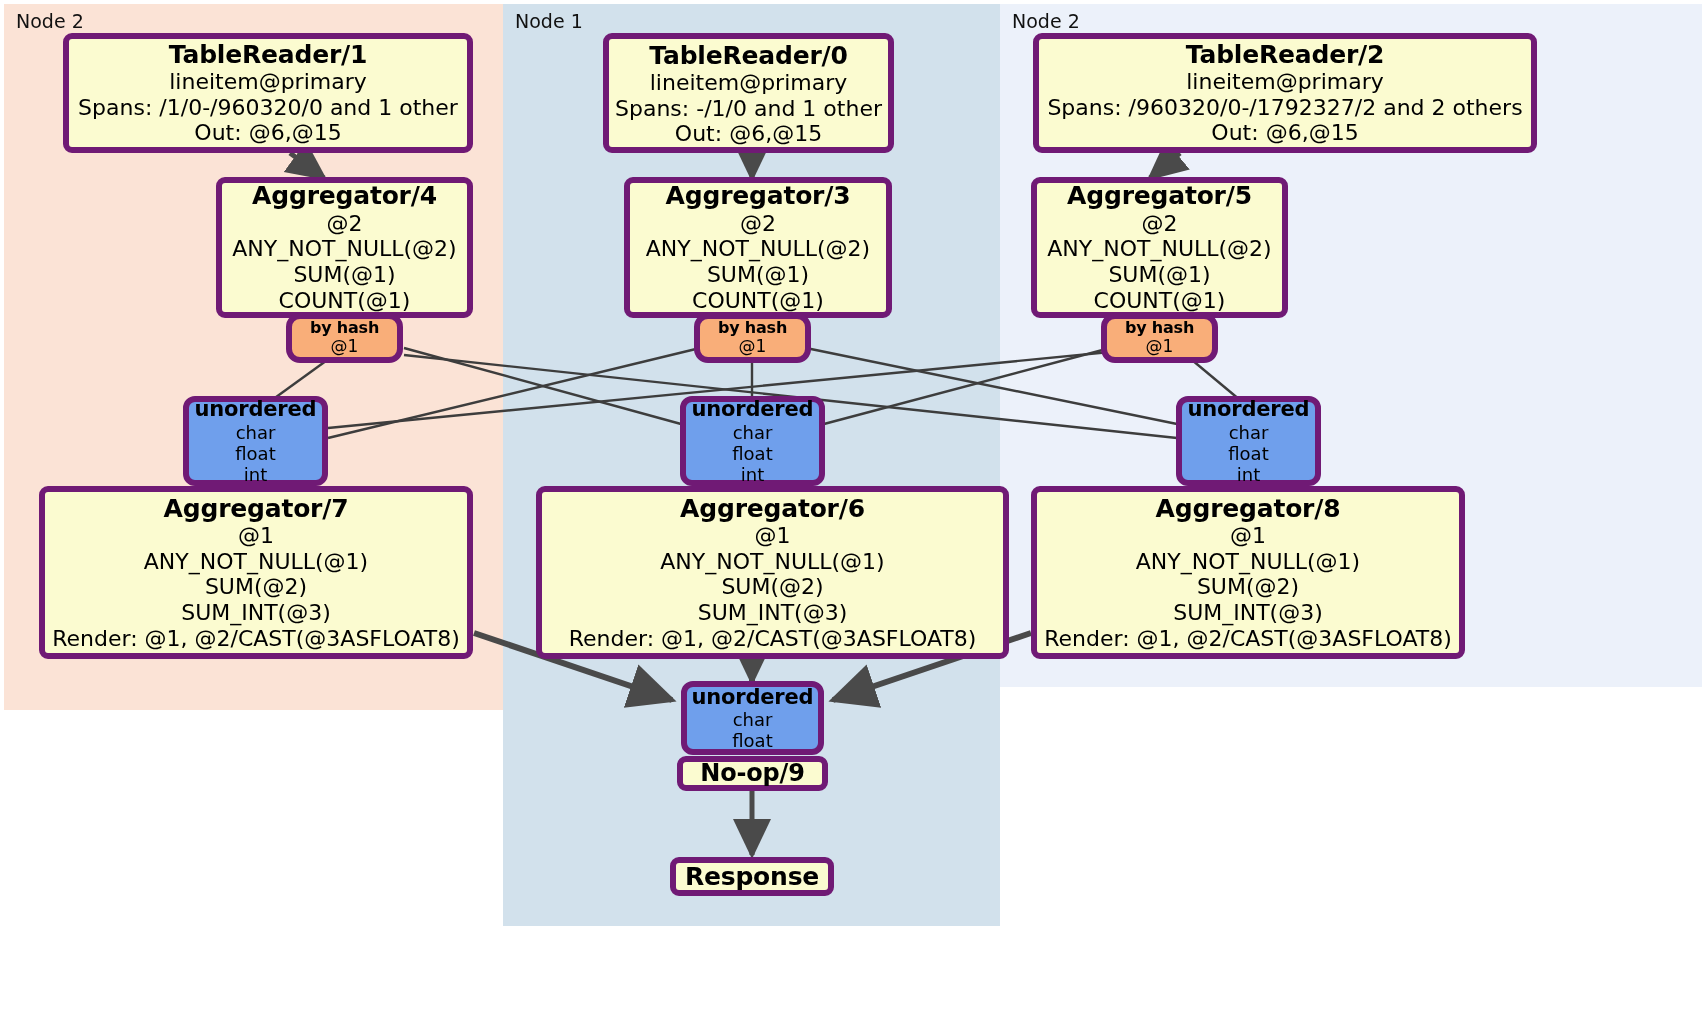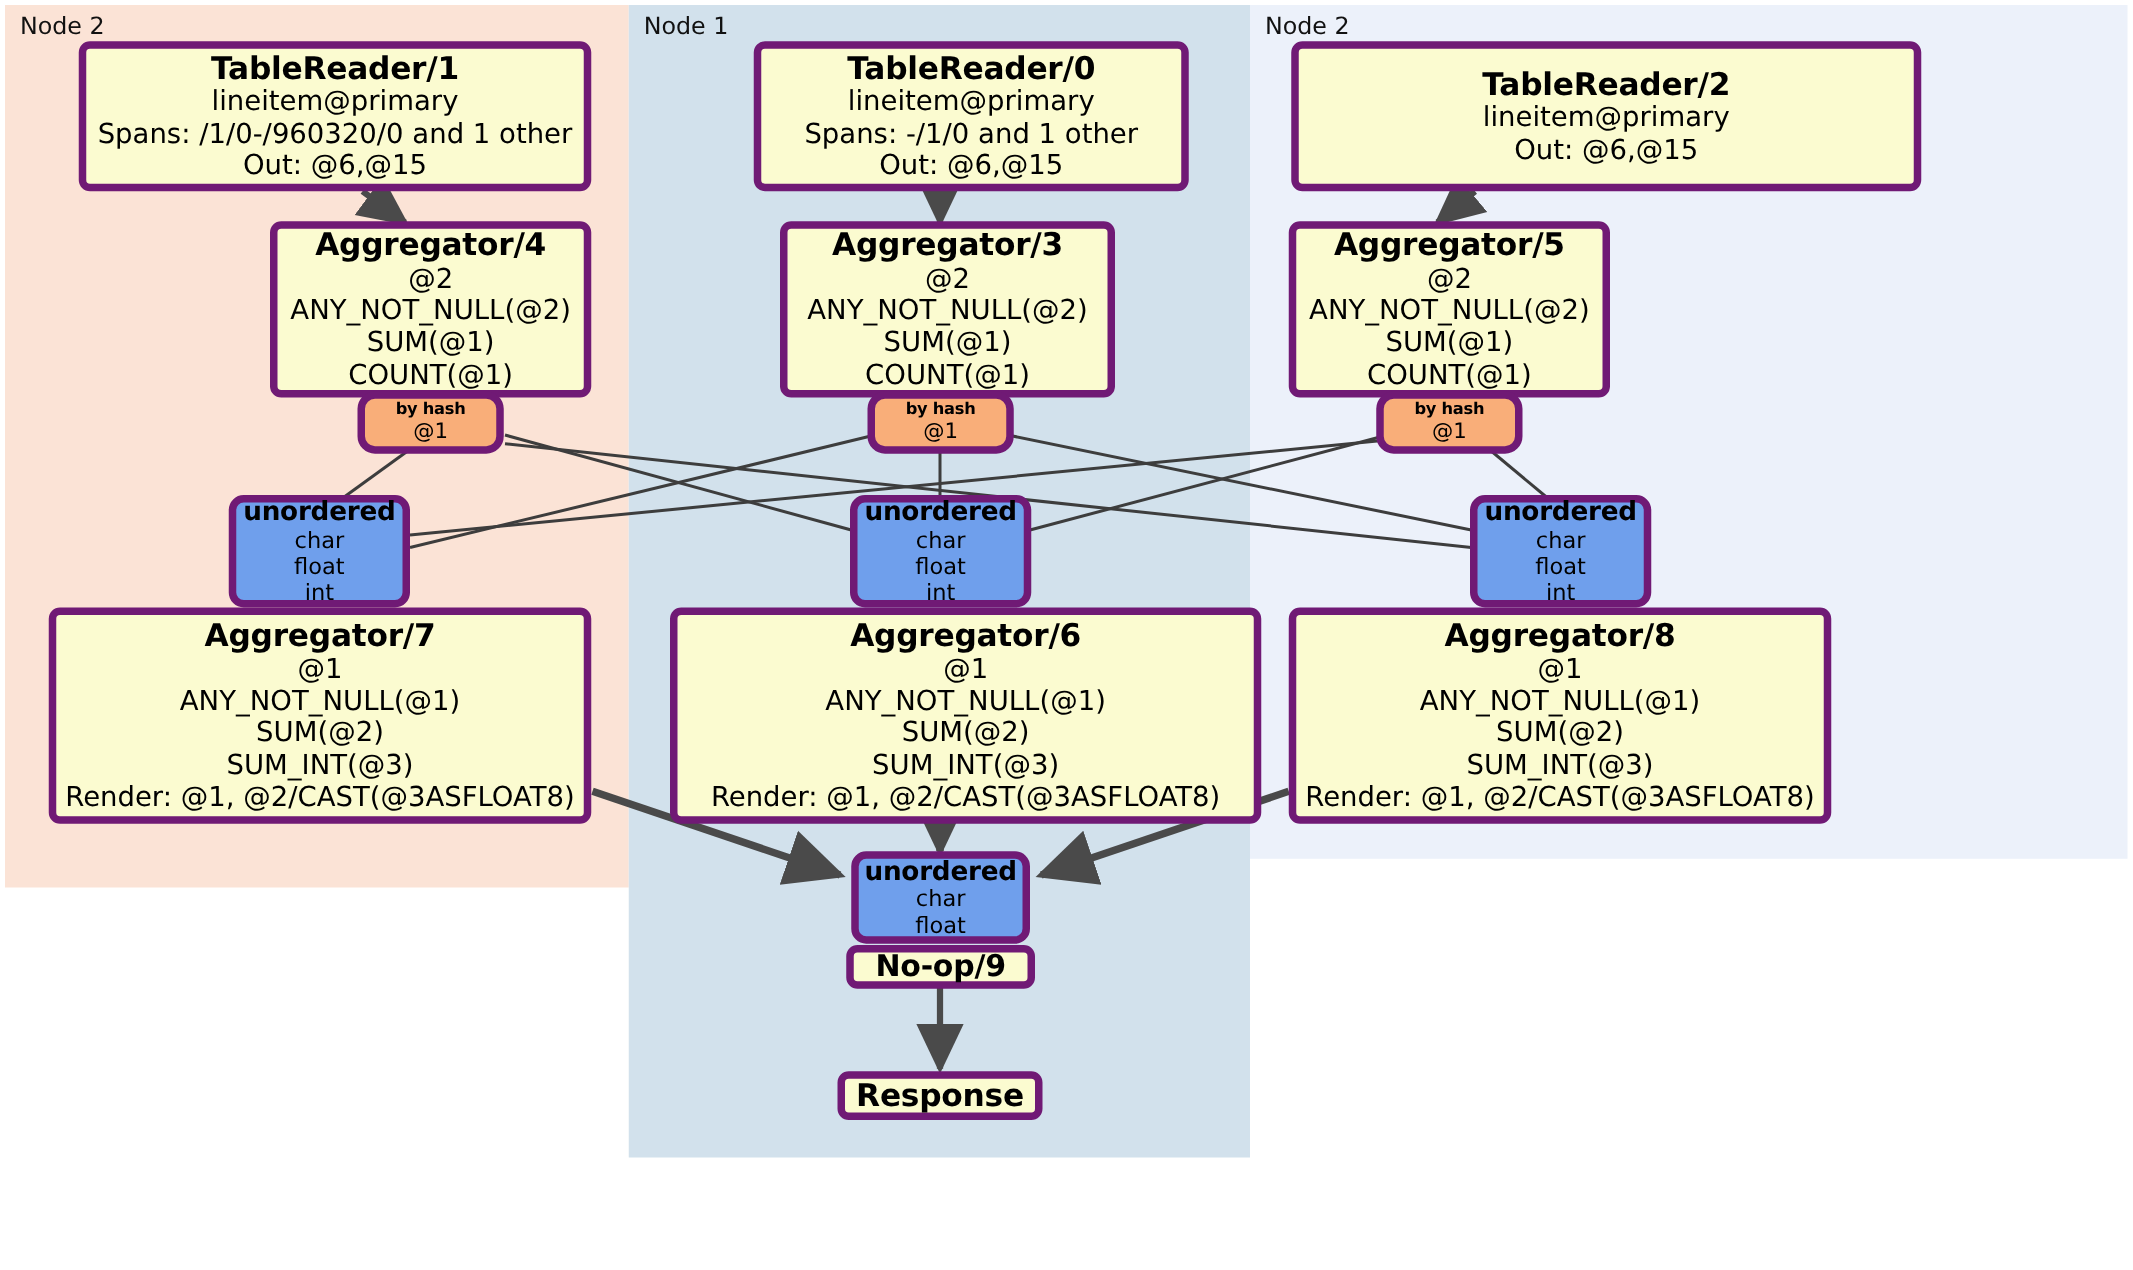--- a/index.html
+++ b/index.html
@@ -71,21 +71,21 @@
   .proc {
     background: #fbfbd0;
   }
   
   .router {
     background: #f9ae79;
     border-radius: 14px;
     z-index: 6;
   }
   .router .title {
-    font-size: 13px;
+    font-size: 16px;
   }
   .router .detail {
     font-size: 17px;
   }
   
   .receiver {
     background: #6f9fec;
     border-radius: 12px;
     z-index: 5;
   }
@@ -161,30 +161,31 @@
     </g>
   </svg>
 
   <div class="box proc" style="left:63px; top:33px; width:410px; height:120px;">
     <span class="title">TableReader/1</span>
     <span class="detail">lineitem@primary</span>
     <span class="detail">Spans: /1/0-/960320/0 and 1 other</span>
     <span class="detail">Out: @6,@15</span>
   </div>
 
-  <div class="box proc" style="left:603px; top:33px; width:348px; height:120px;">
+  <div class="box proc" style="left:603px; top:33px; width:291px; height:120px;justify-content:flex-end;">
     <span class="title">TableReader/0</span>
     <span class="detail">lineitem@primary</span>
     <span class="detail">Spans: -/1/0 and 1 other</span>
     <span class="detail">Out: @6,@15</span>
   </div>
 
   <div class="box proc" style="left:1033px; top:33px; width:504px; height:120px;">
     <span class="title">TableReader/2</span>
     <span class="detail">lineitem@primary</span>
+    <span class="detail">Spans: /960320/0-/1792327/2 and 2 others</span>
     <span class="detail">Out: @6,@15</span>
   </div>
 
   <div class="box proc" style="left:216px; top:177px; width:257px; height:141px;">
     <span class="title">Aggregator/4</span>
     <span class="detail">@2</span>
     <span class="detail">ANY_NOT_NULL(@2)</span>
     <span class="detail">SUM(@1)</span>
     <span class="detail">COUNT(@1)</span>
   </div>

